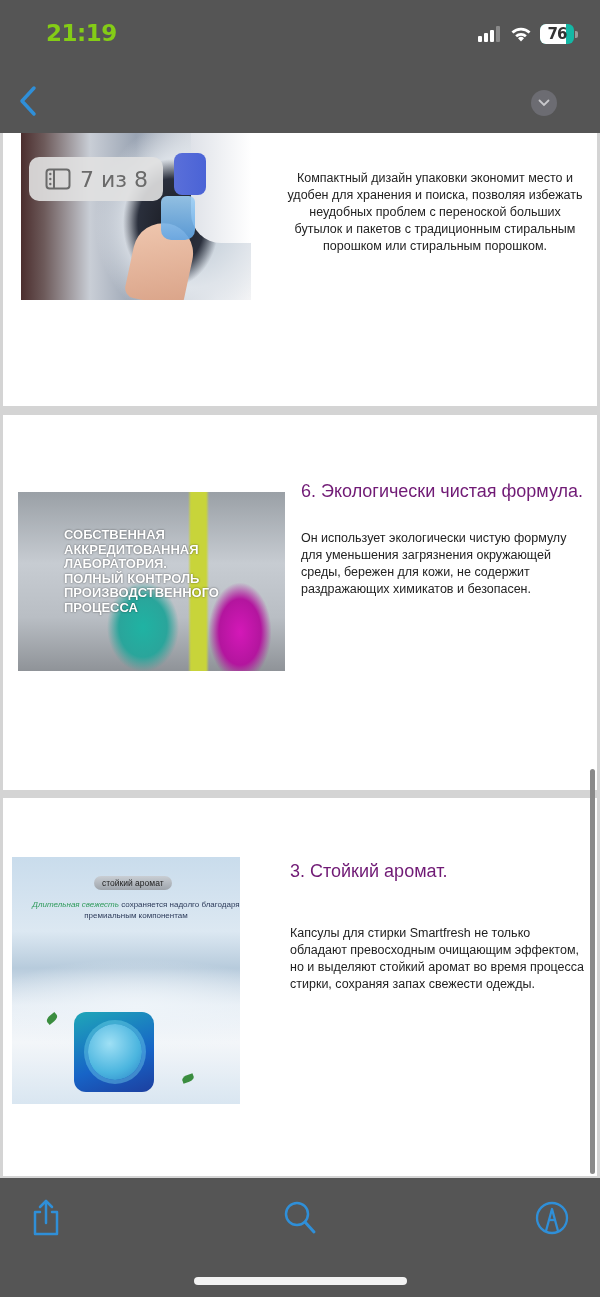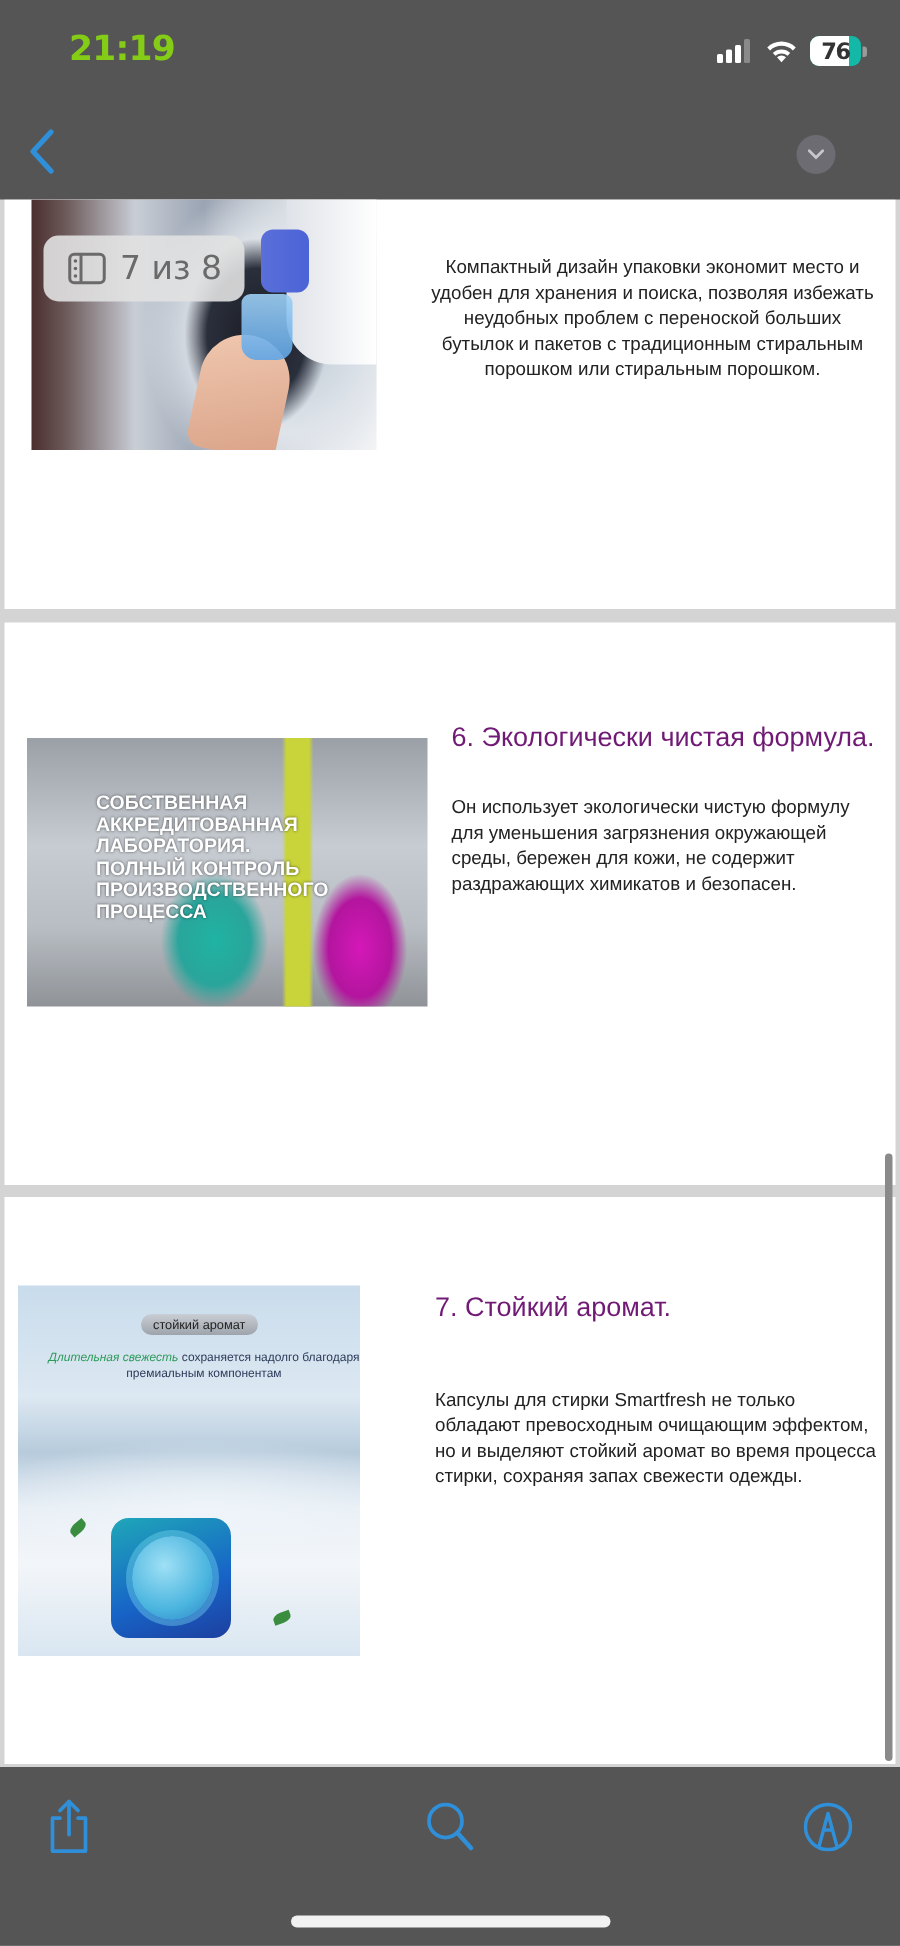--- a/index.html
+++ b/index.html
@@ -143,21 +143,21 @@
       <div class="aroma-tag">стойкий аромат</div>
       <div class="aroma-caption">
         <span class="aroma-green">Длительная свежесть</span><span> сохраняется надолго благодаря премиальным компонентам</span>
       </div>
       <div class="leaf" style="left:34px; top:158px; transform:rotate(-40deg);"></div>
       <div class="leaf" style="left:170px; top:218px; transform:rotate(-20deg);"></div>
       <div class="capsule">
         <div class="capsule-yin"></div>
       </div>
     </div>
-    <div class="page-heading" style="left:287px; top:63px;">7. Стойкий аромат.</div>
+    <div class="page-heading" style="left:287px; top:63px;">3. Стойкий аромат.</div>
     <div class="page-text" style="left:287px; top:127px; width:300px;">Капсулы для стирки Smartfresh не только обладают превосходным очищающим эффектом, но и выделяют стойкий аромат во время процесса стирки, сохраняя запах свежести одежды.</div>
   </div>
 
   <div class="scroll-indicator"></div>
 </div>
 
 <div class="toolbar">
   <div class="tb-btn" style="left:28px;">
     <svg width="36" height="40" viewBox="0 0 36 40">
       <path d="M12 14 H7 V36 H29 V14 H24" stroke="#2f8fd8" stroke-width="2.5" fill="none" stroke-linejoin="round" stroke-linecap="round"></path>

